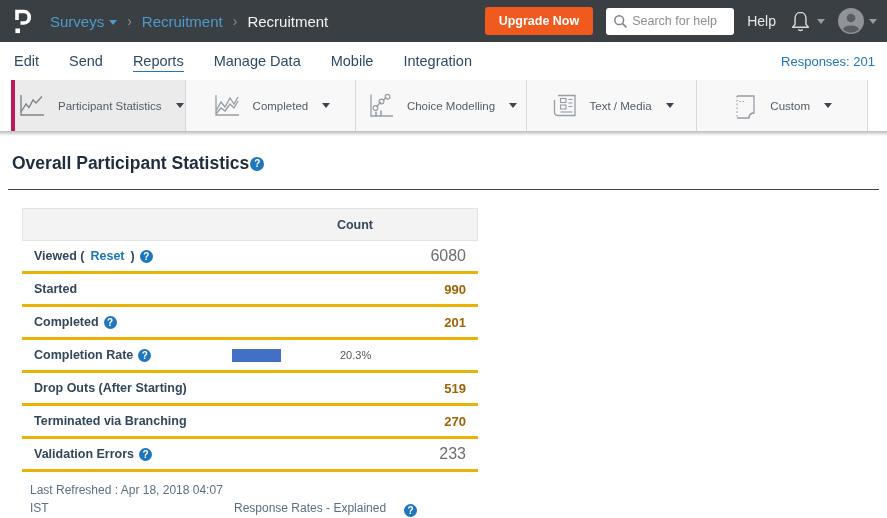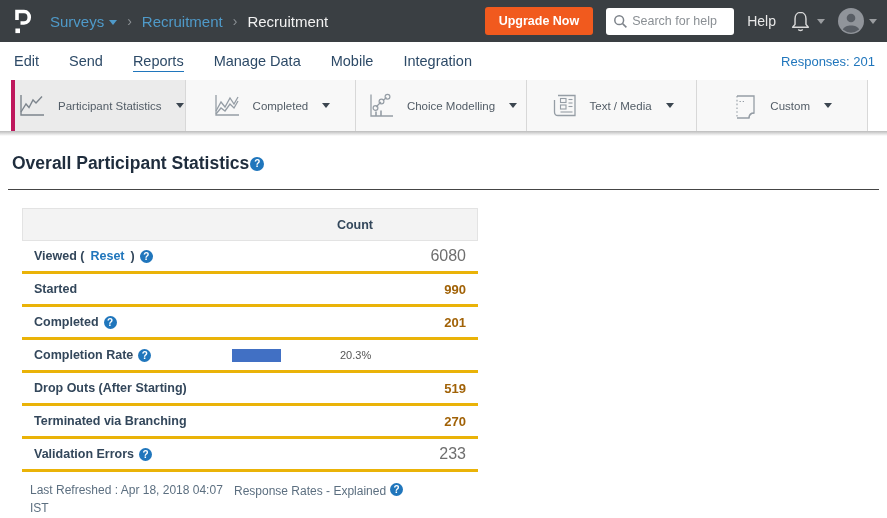--- a/index.html
+++ b/index.html
@@ -53,21 +53,21 @@
   .tval.muted { color:#6e6e6e; font-size:16px; }
   .tval.strong { color:#a16207; font-weight:bold; font-size:13px; }
   .reset-link { color:#2076bc; font-weight:bold; cursor:pointer; margin:0 1px; }
   .bar-cell { display:flex; align-items:center; text-align:left; padding-right:0; }
   .bar-track { display:inline-block; width:240px; height:13px; }
   .bar-fill { display:block; height:13px; background:#4170c4; }
   .bar-label { font-size:11px; color:#555; margin-left:-186px; padding-left:54px; }
 
   .table-footer { display:flex; margin:9px 0 0 10px; font-size:12px; color:#5c6f80; line-height:18px; }
   .refreshed-block { width:212px; padding-left:8px; }
-  .rates-block { display:flex; align-items:flex-start; gap:4px; padding-top:1px; }
+  .rates-block { display:flex; align-items:flex-end; gap:18px; padding-top:1px; }
   .rates-block .help { margin-top:1px; }
 
   svg { display:block; }
 </style>
 </head>
 <body>
 
 <div class="topbar">
   <span class="logo">
     <svg width="22" height="29" viewBox="0 0 22 29">

